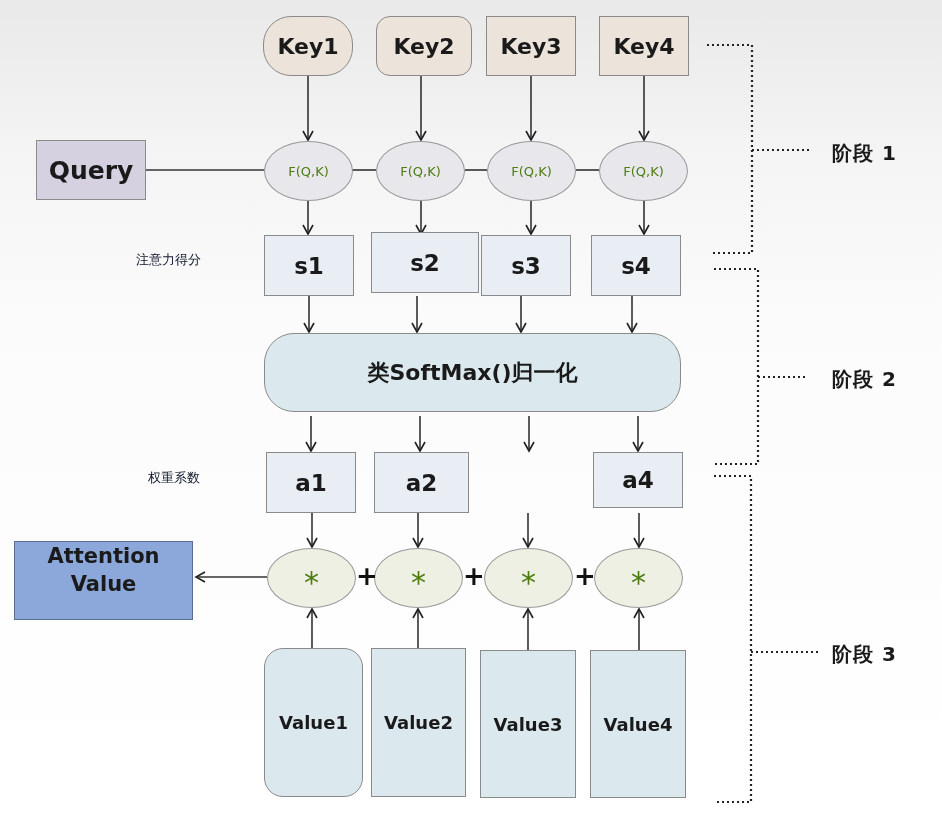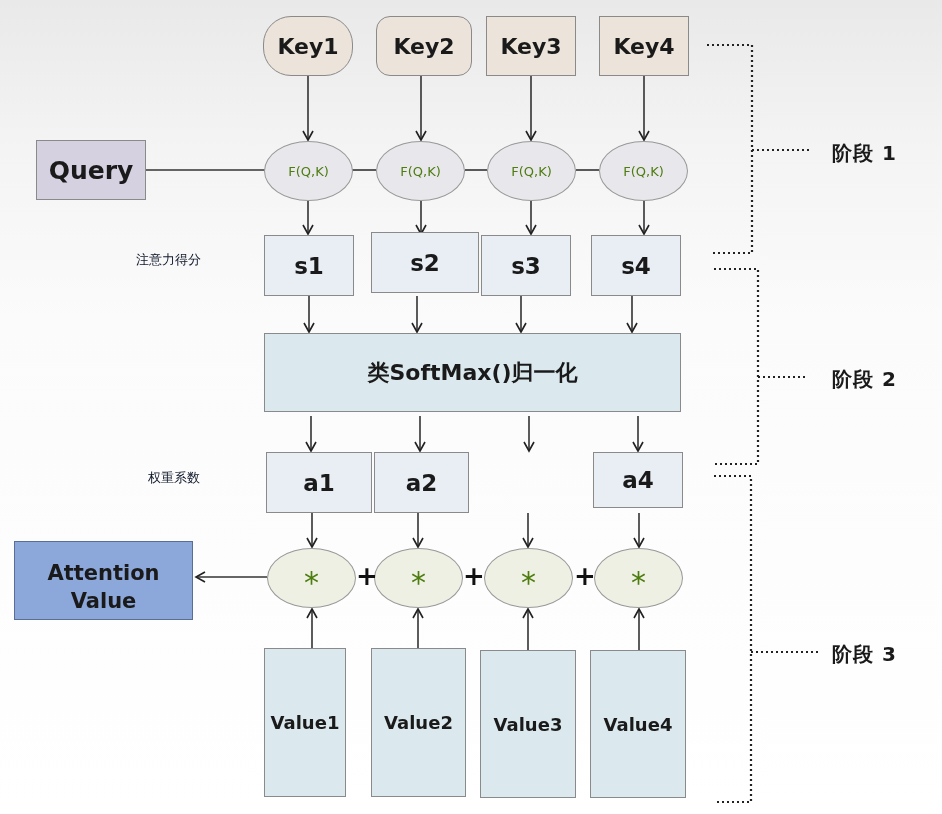--- a/index.html
+++ b/index.html
@@ -5,21 +5,21 @@
   html,body{margin:0;padding:0;}
   body{width:942px;height:814px;overflow:hidden;
     background:linear-gradient(180deg,#e9e9e9 0px,#f4f4f4 150px,#fbfbfb 320px,#ffffff 814px);
     font-family:"DejaVu Sans","Liberation Sans",sans-serif;position:relative;}
   #stage{position:absolute;left:0;top:0;width:942px;height:814px;}
   .box{position:absolute;box-sizing:border-box;border:1.5px solid #8a8a8a;display:flex;align-items:center;justify-content:center;text-align:center;color:#1a1a1a;font-weight:bold;}
   .key{background:#ece3da;font-size:22px;}
   .query{background:#d5d1e1;font-size:25px;}
   .score{background:#e9eef5;font-size:23px;}
   .weight{background:#e9eef5;font-size:23px;}
-  .softmax{background:#dbe9ee;font-size:22px;}
+  .softmax{background:#dbe9ee;font-size:22px;border-radius:30px;}
   .value{background:#dbe9ef;font-size:18px;}
   .attn{background:#8ca7d9;border-color:#5a6d94;font-size:21px;line-height:28px;}
   .ellipse{position:absolute;box-sizing:border-box;border:1.5px solid #999;border-radius:50%;display:flex;align-items:center;justify-content:center;color:#4d7c0f;font-weight:normal;}
   .fqk{background:#e8e7eb;font-size:13px;}
   .mul{background:#eef0e4;font-size:30px;padding-top:8px;}
   .plus{position:absolute;font-weight:bold;font-size:26px;color:#111;}
   .redlabel{position:absolute;color:#0f172a;font-size:13px;}
   .stage-label{position:absolute;font-weight:bold;font-size:20px;color:#1a1a1a;letter-spacing:1px;}
   svg.lines{position:absolute;left:0;top:0;}
 </style>
@@ -92,36 +92,36 @@
 
   <div class="redlabel" style="left:136px;top:251px;">注意力得分</div>
   <div class="box score" style="left:264px;top:235px;width:90px;height:61px;">s1</div>
   <div class="box score" style="left:371px;top:220px;width:108px;height:61px;margin-top:12px;">s2</div>
   <div class="box score" style="left:481px;top:235px;width:90px;height:61px;">s3</div>
   <div class="box score" style="left:591px;top:235px;width:90px;height:61px;">s4</div>
 
   <div class="box softmax" style="left:264px;top:333px;width:417px;height:79px;">类SoftMax()归一化</div>
 
   <div class="redlabel" style="left:148px;top:469px;">权重系数</div>
-  <div class="box weight" style="left:266px;top:452px;width:106px;height:61px;">a1</div>
+  <div class="box weight" style="left:266px;top:452px;width:90px;height:61px;">a1</div>
   <div class="box weight" style="left:374px;top:452px;width:95px;height:61px;">a2</div>
   <div class="box weight" style="left:593px;top:452px;width:90px;height:56px;">a4</div>
 
-  <div class="box attn" style="left: 14px; top: 541px; width: 179px; height: 79px; flex-direction: column; display: block; padding-top: 17px;">Attention<br>Value</div>
+  <div class="box attn" style="left: 14px; top: 541px; width: 179px; height: 79px; flex-direction: column; display: block; padding-top: 0;">Attention<br>Value</div>
 
   <div class="ellipse mul" style="left:267px;top:548px;width:89px;height:60px;">*</div>
   <div class="ellipse mul" style="left:374px;top:548px;width:89px;height:60px;">*</div>
   <div class="ellipse mul" style="left:484px;top:548px;width:89px;height:60px;">*</div>
   <div class="ellipse mul" style="left:594px;top:548px;width:89px;height:60px;">*</div>
 
   <div class="plus" style="left:356px;top:561px;">+</div>
   <div class="plus" style="left:463px;top:561px;">+</div>
   <div class="plus" style="left:574px;top:561px;">+</div>
 
-  <div class="box value" style="left:264px;top:648px;width:82px;height:149px;">Value1</div>
+  <div class="box value" style="left:264px;top:648px;width:99px;height:149px;border-radius:19px;">Value1</div>
   <div class="box value" style="left:371px;top:648px;width:95px;height:149px;">Value2</div>
   <div class="box value" style="left:480px;top:650px;width:96px;height:148px;">Value3</div>
   <div class="box value" style="left:590px;top:650px;width:96px;height:148px;">Value4</div>
 
   <div class="stage-label" style="left:832px;top:140px;">阶段 1</div>
   <div class="stage-label" style="left:832px;top:366px;">阶段 2</div>
   <div class="stage-label" style="left:832px;top:641px;">阶段 3</div>
 </div>
 
 </body></html>

